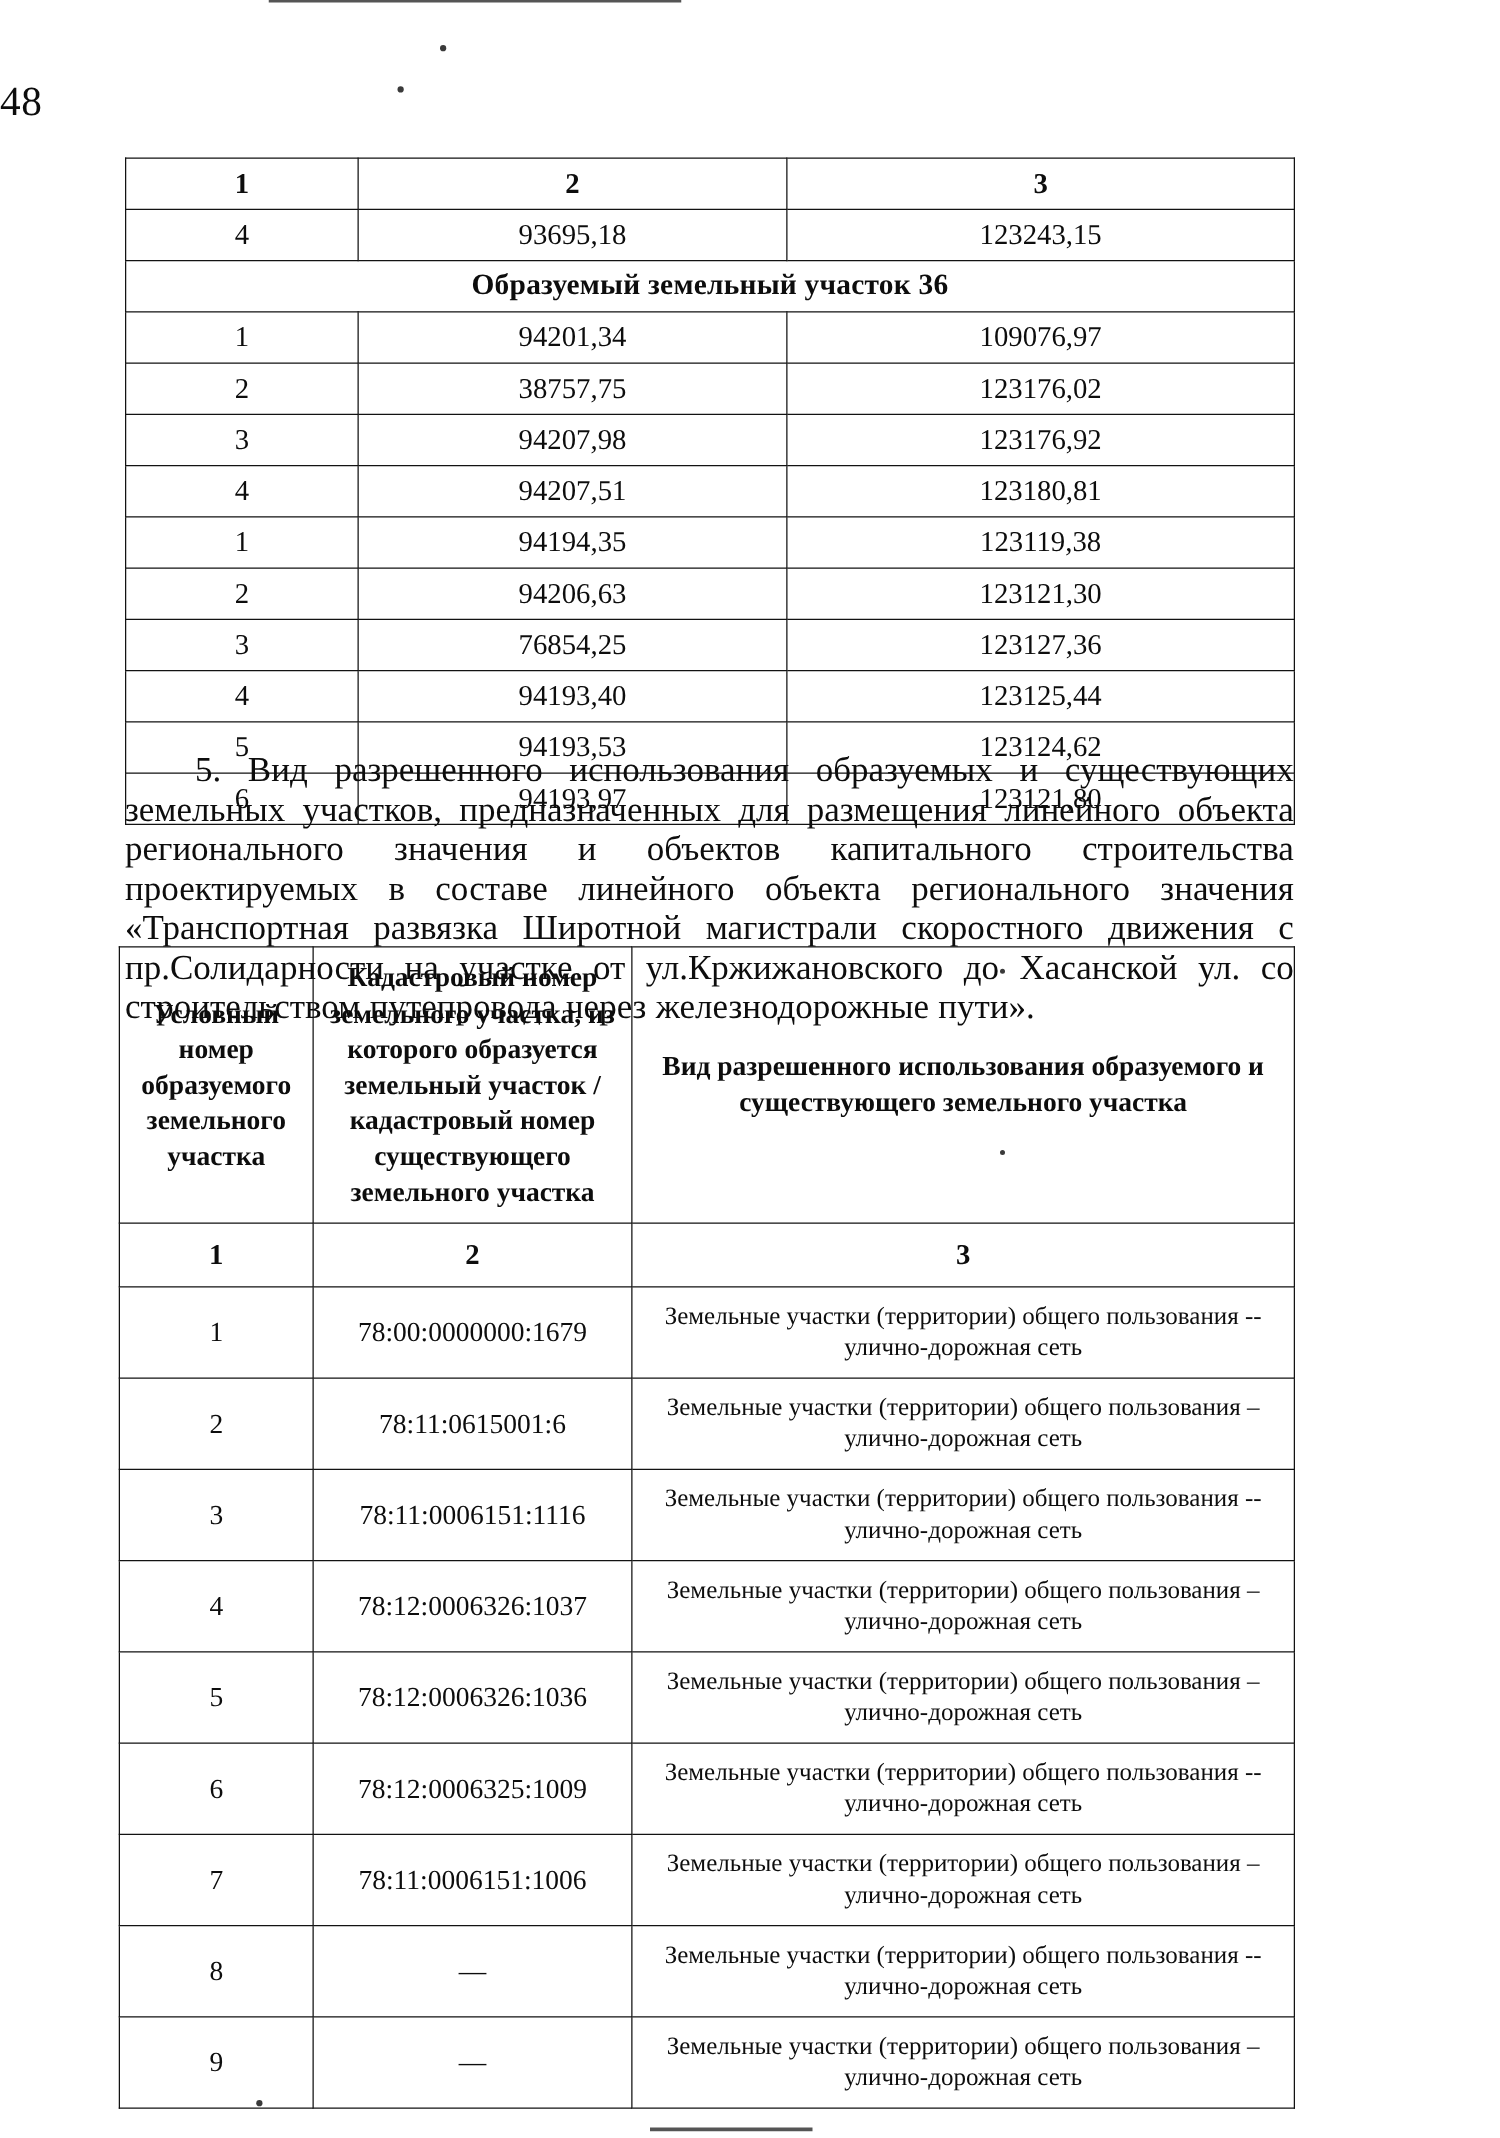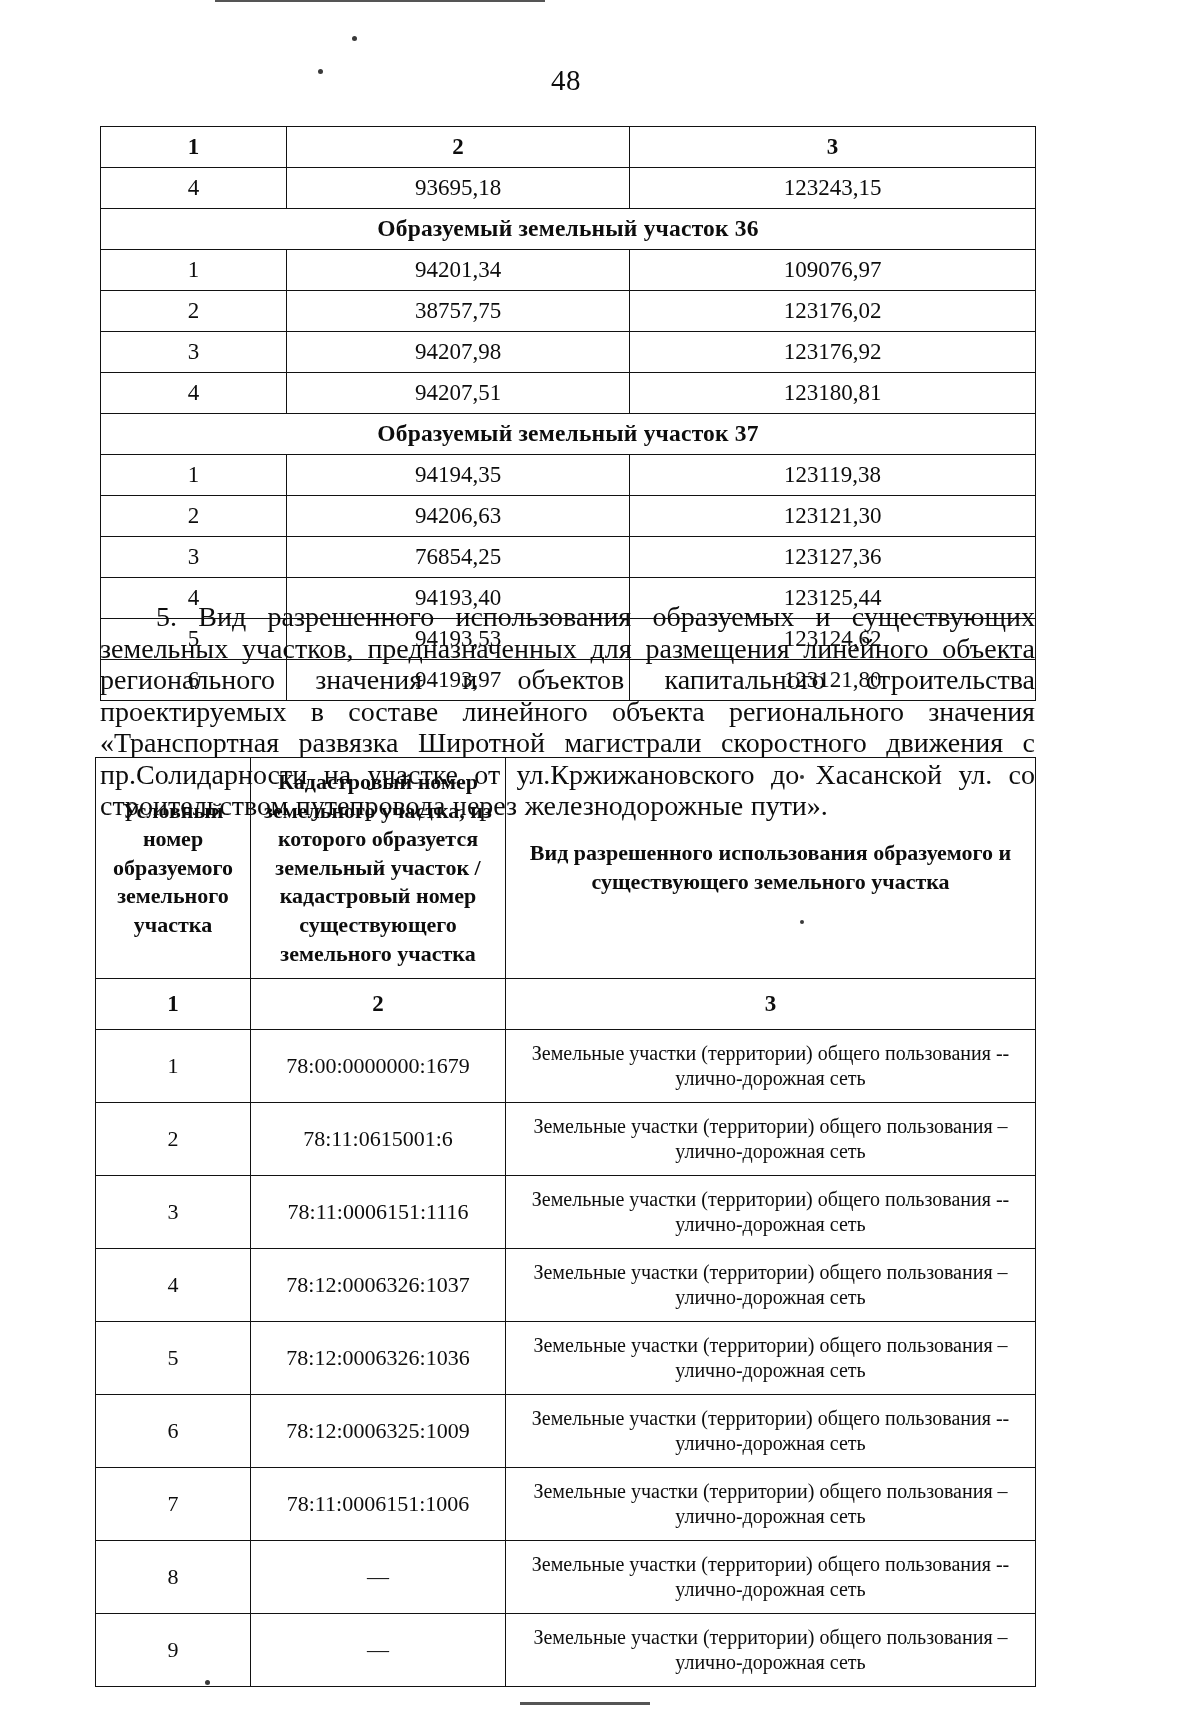--- a/index.html
+++ b/index.html
@@ -36,22 +36,21 @@
     position: absolute;
     background: #555;
     height: 2px;
   }
 
   .page-number {
     position: absolute;
     top: 64px;
     left: 0;
     width: 1132px;
-    text-align: center;
-    font-size: 29px;
+    font-size: 33px;
     letter-spacing: 0.5px;
   }
 
   
   table.doc-table {
     border-collapse: collapse;
     table-layout: fixed;
     font-size: 23px;
     line-height: 1.18;
   }
@@ -187,23 +186,20 @@
         <td>3</td>
         <td>94207,98</td>
         <td>123176,92</td>
       </tr>
       <tr>
         <td>4</td>
         <td>94207,51</td>
         <td>123180,81</td>
       </tr>
 
-      <tr class="group-row">
-        <td colspan="3">Образуемый земельный участок 37</td>
-      </tr>
 
       <tr>
         <td>1</td>
         <td>94194,35</td>
         <td>123119,38</td>
       </tr>
       <tr>
         <td>2</td>
         <td>94206,63</td>
         <td>123121,30</td>

